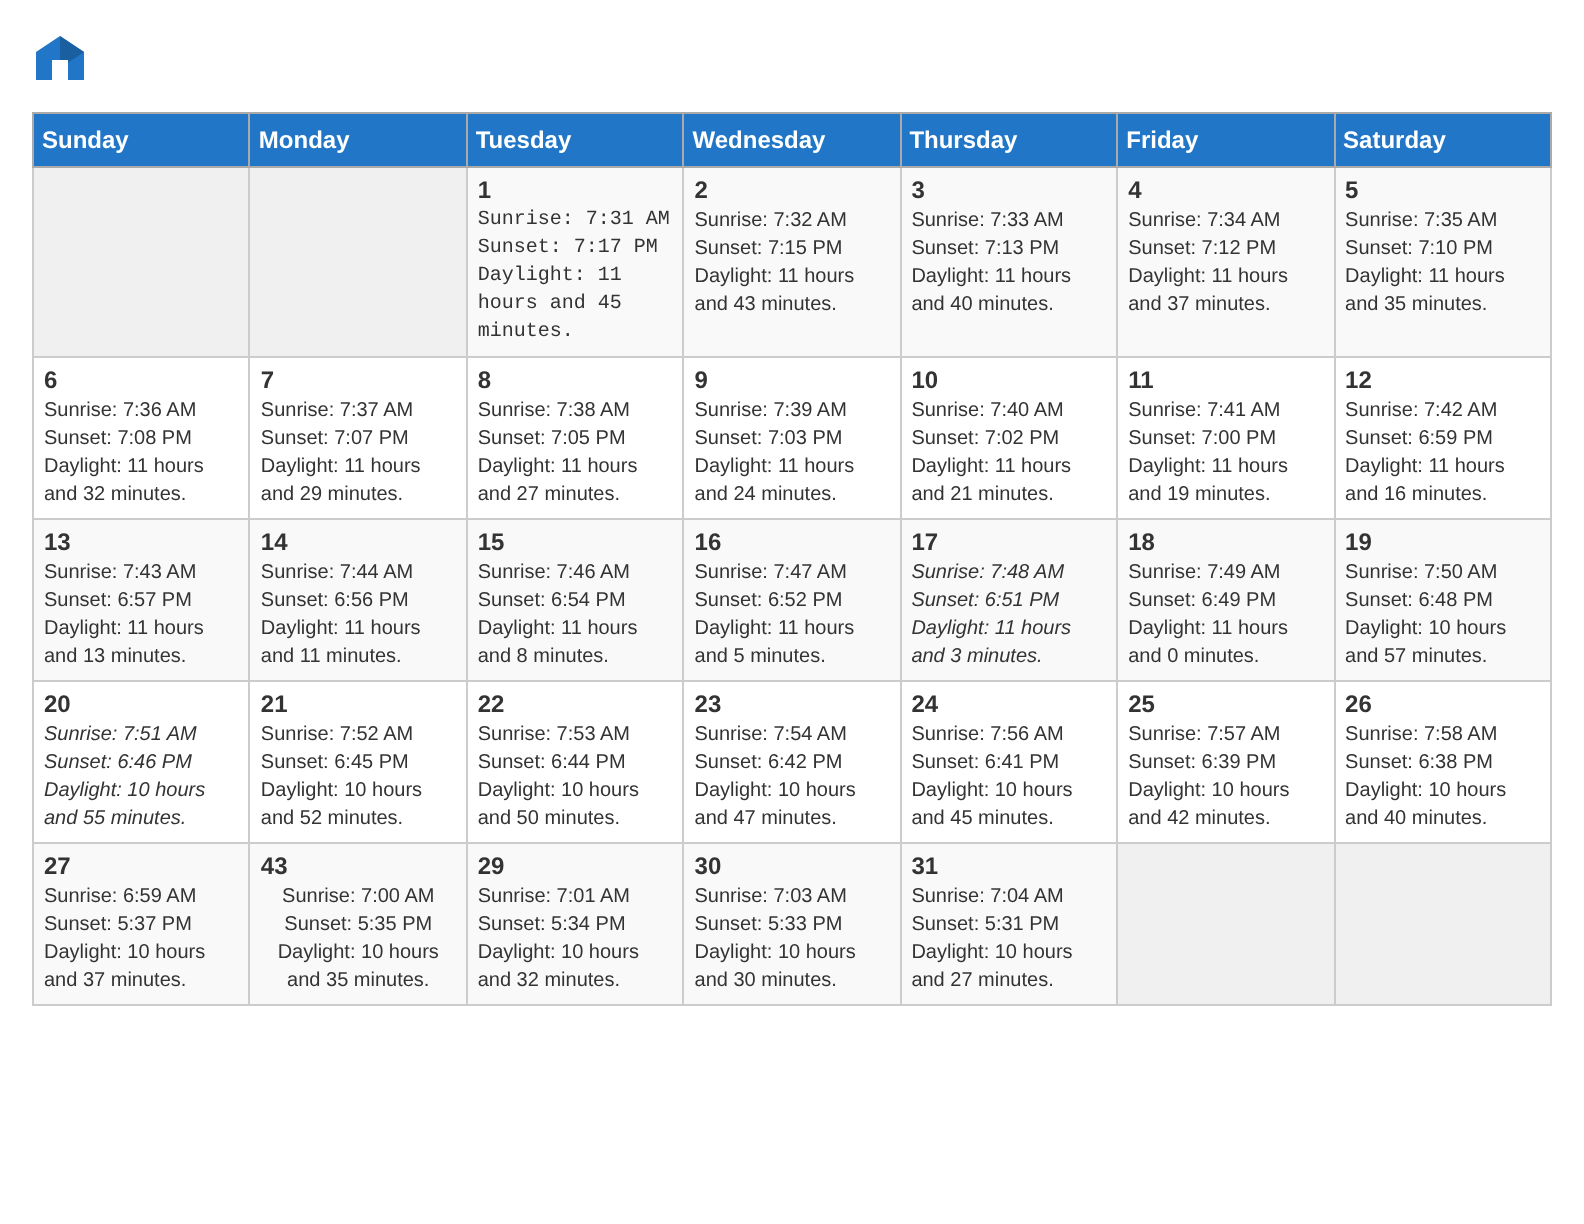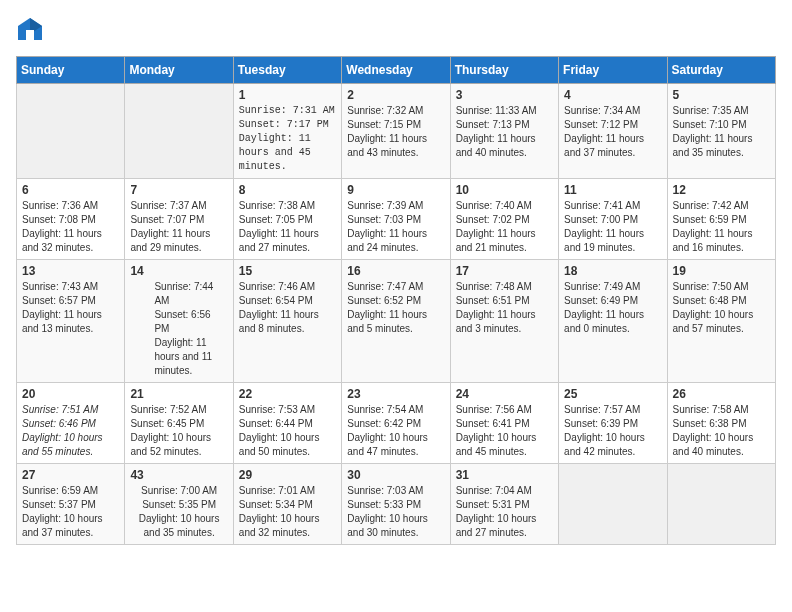--- a/index.html
+++ b/index.html
@@ -129,21 +129,21 @@
 Daylight: 11 hours and 45 minutes.</div>
         </td>
         <td>
           <span class="day-num">2</span>
           <div class="day-info" style="white-space: pre-line;">Sunrise: 7:32 AM
 Sunset: 7:15 PM
 Daylight: 11 hours and 43 minutes.</div>
         </td>
         <td>
           <span class="day-num">3</span>
-          <div class="day-info" style="white-space: pre-line;">Sunrise: 11:33 AM
+          <div class="day-info" style="white-space: pre-line;">Sunrise: 7:33 AM
 Sunset: 7:13 PM
 Daylight: 11 hours and 40 minutes.</div>
         </td>
         <td>
           <span class="day-num">4</span>
           <div class="day-info" style="white-space: pre-line;">Sunrise: 7:34 AM
 Sunset: 7:12 PM
 Daylight: 11 hours and 37 minutes.</div>
         </td>
         <td>
@@ -199,39 +199,39 @@
       </tr>
       <tr>
         <td>
           <span class="day-num">13</span>
           <div class="day-info" style="white-space: pre-line;">Sunrise: 7:43 AM
 Sunset: 6:57 PM
 Daylight: 11 hours and 13 minutes.</div>
         </td>
         <td>
           <span class="day-num">14</span>
-          <div class="day-info" style="white-space: pre-line; margin-left: 24px;">Sunrise: 7:44 AM
+          <div class="day-info" style="white-space: pre-line;">Sunrise: 7:44 AM
 Sunset: 6:56 PM
 Daylight: 11 hours and 11 minutes.</div>
         </td>
         <td>
           <span class="day-num">15</span>
           <div class="day-info" style="white-space: pre-line;">Sunrise: 7:46 AM
 Sunset: 6:54 PM
 Daylight: 11 hours and 8 minutes.</div>
         </td>
         <td>
           <span class="day-num">16</span>
           <div class="day-info" style="white-space: pre-line;">Sunrise: 7:47 AM
 Sunset: 6:52 PM
 Daylight: 11 hours and 5 minutes.</div>
         </td>
         <td>
           <span class="day-num">17</span>
-          <div class="day-info" style="white-space: pre-line;">Sunrise: 7:48 AM
+          <div class="day-info" style="white-space: pre-line; font-style: italic;">Sunrise: 7:48 AM
 Sunset: 6:51 PM
 Daylight: 11 hours and 3 minutes.</div>
         </td>
         <td>
           <span class="day-num">18</span>
           <div class="day-info" style="white-space: pre-line;">Sunrise: 7:49 AM
 Sunset: 6:49 PM
 Daylight: 11 hours and 0 minutes.</div>
         </td>
         <td>

